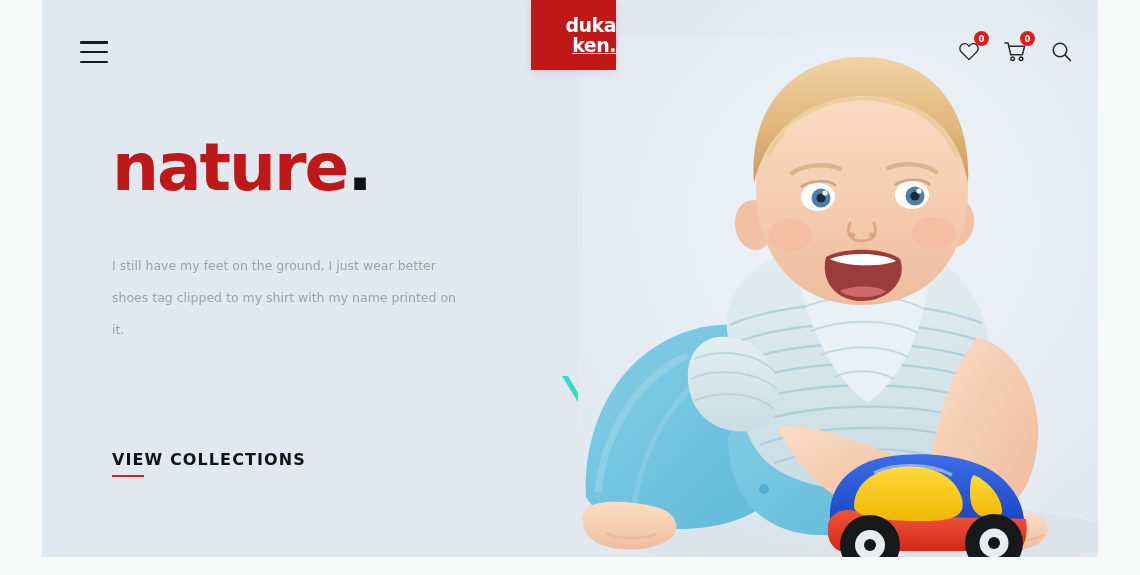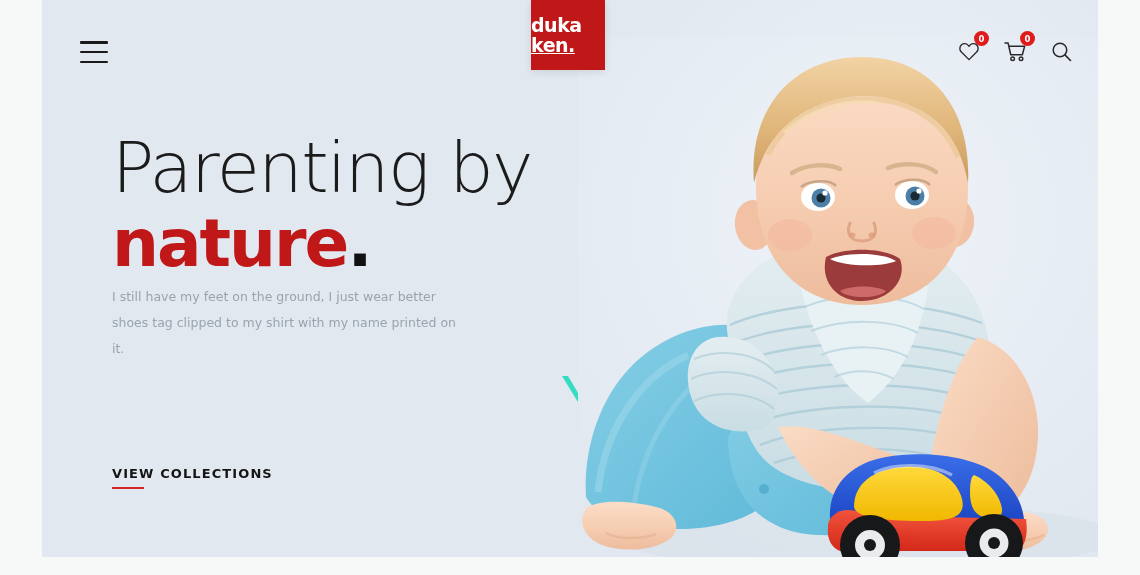--- a/index.html
+++ b/index.html
@@ -36,24 +36,24 @@
   .hamburger {
     position: absolute; left: 38px; top: 41px;
     width: 28px; height: 22px;
     display: flex; flex-direction: column; justify-content: space-between;
     cursor: pointer;
   }
   .hamburger span { display: block; width: 28px; height: 2.5px; background: #1a1a1a; border-radius: 1px; }
 
   .logo {
     position: absolute; left: 489px; top: 0;
-    width: 74px; height: 70px;
+    width: 85px; height: 70px;
     background: #c01818;
     display: flex; flex-direction: column;
-    align-items: flex-start; justify-content: center;
+    align-items: flex-end; justify-content: center;
     cursor: pointer;
     box-shadow: 0 2px 8px rgba(0,0,0,.10);
   }
   .logo-l1, .logo-l2 {
     color: #ffffff; font-weight: 700; font-size: 19px;
     letter-spacing: -.5px; line-height: 20px;
     font-family: "DejaVu Sans", sans-serif;
   }
   .logo-l2 { position: relative; text-decoration: underline; }
 
@@ -79,29 +79,30 @@
     font-family: "DejaVu Sans", sans-serif;
   }
   .headline-2 {
     font-size: 66px; line-height: 80px; font-weight: 700;
     color: #c01818; letter-spacing: -2px; margin-top: -2px;
     font-family: "DejaVu Sans", sans-serif;
   }
   .headline-2 .dot { color: #111; }
 
   .subtext {
-    font-size: 12.5px; line-height: 26px;
+    margin-top: 42px;
+    font-size: 12.5px; line-height: 32px;
     color: #9aa3ae; max-width: 350px;
     font-family: "DejaVu Sans", sans-serif;
   }
 
   .cta {
-    position: absolute; left: 0; top: 336px;
+    position: absolute; left: 0; top: 320px;
     display: inline-block; cursor: pointer;
-    font-size: 13px; font-weight: 700; letter-spacing: 1.1px;
+    font-size: 16px; font-weight: 700; letter-spacing: 1.1px;
     color: #141414; text-transform: uppercase;
     font-family: "DejaVu Sans", sans-serif;
     padding-bottom: 8px;
   }
   .cta-underline {
     position: absolute; left: 0; bottom: 0;
     width: 32px; height: 2px; background: #d12424;
   }
 
   
@@ -412,21 +413,20 @@
           <svg width="21" height="21" viewBox="0 0 22 22" fill="none">
             <circle cx="9.4" cy="9.4" r="7.1" stroke="#2a2a2a" stroke-width="1.6" fill="none"></circle>
             <path d="M14.6 14.6 L20.4 20.4" stroke="#2a2a2a" stroke-width="1.7" stroke-linecap="round"></path>
           </svg>
         </div>
 
       </nav>
     </header>
 
     <div class="content">
-      <h1 class="headline-1">Parenting by</h1>
       <h1 class="headline-2"><span>nature</span><span class="dot">.</span></h1>
       <p class="subtext">I still have my feet on the ground, I just wear better shoes tag clipped to my shirt with my name printed on it.</p>
 
       <a class="cta">
         <span>VIEW COLLECTIONS</span>
         <span class="cta-underline"></span>
       </a>
     </div>
 
   </section>

